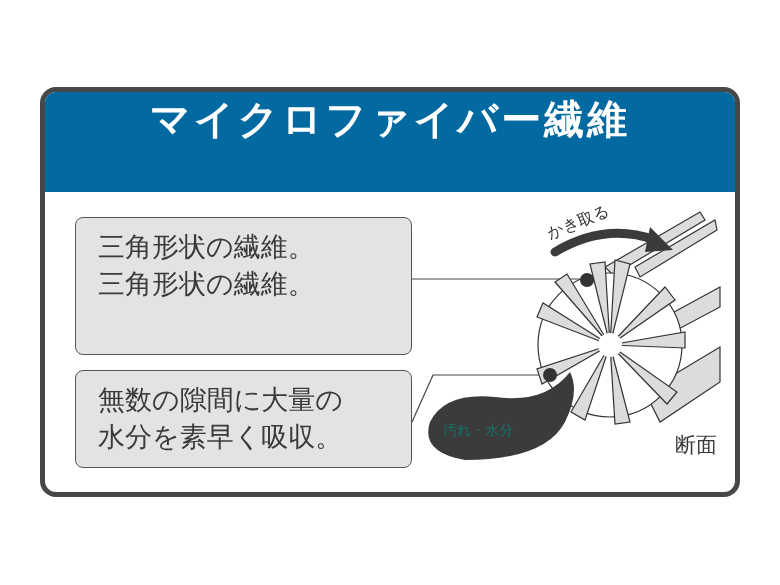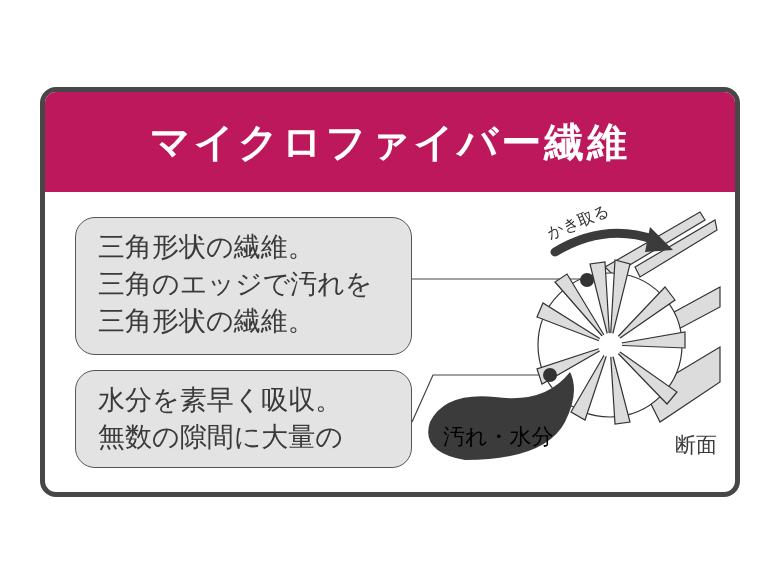--- a/index.html
+++ b/index.html
@@ -1,31 +1,31 @@
 <!DOCTYPE html>
 <html><head>
 <meta charset="utf-8">
 <style>
   html, body { margin:0; padding:0; background:#ffffff; }
   body { width:780px; height:585px; position:relative; overflow:hidden;
          font-family:"DejaVu Sans", "Liberation Sans", sans-serif; }
   .frame { position:absolute; left:40px; top:87px; width:700px; height:410px;
            box-sizing:border-box; border:5px solid #474747; border-radius:16px;
            background:#ffffff; overflow:hidden; }
-  .header { position:absolute; left:0; top:0; right:0; height:100px; background:#be185d;
-            display:flex; align-items:center; justify-content:center; }
+  .header { position:absolute; left:0; top:0; right:0; height:100px; background:#0369a1;
+            display:flex; justify-content:center; }
   .title { color:#ffffff; font-size:40px; font-weight:bold; letter-spacing:3px; }
   .callout { position:absolute; background:#e3e3e3; border:1.5px solid #555;
-             border-radius:20px; box-sizing:border-box; color:#3a3a3a;
+             border-radius:8px; box-sizing:border-box; color:#3a3a3a;
              font-size:27px; line-height:37px; padding:10px 0 0 22px; }
   .callout div { white-space:nowrap; }
   .c1 { left:30px; top:125px; width:337px; height:138px; }
   .c2 { left:30px; top:278px; width:337px; height:98px; }
   svg.diag { position:absolute; left:0; top:0; }
-  .label-dark { position:absolute; color:#000000; font-size:22px; }
+  .label-dark { position:absolute; color:#0f766e; font-size:14px; }
   .caption { position:absolute; color:#3a3a3a; font-size:21px; text-align:right; line-height:26px; }
 </style>
 </head>
 <body>
 
 <div class="frame">
   <div class="header">
     <span class="title">マイクロファイバー繊維</span>
   </div>
 
@@ -62,26 +62,25 @@
 
     <path d="M 510 160 Q 560 130 610 148" fill="none" stroke="#3b3b3b" stroke-width="9" stroke-linecap="round"></path>
     <polygon points="605,135 628,158 600,160" fill="#3b3b3b"></polygon>
     <text x="505" y="147" font-size="16" fill="#333" transform="rotate(-22 505 147)">かき取る</text>
 
     <path d="M 385 330 Q 400 300 450 305 Q 500 312 525 280 Q 535 300 520 330 Q 500 368 420 368 Q 375 360 385 330 Z" fill="#3b3b3b"></path>
   </svg>
 
   <div class="callout c1">
     <div>三角形状の繊維。</div>
-    <div>三角のエッジで汚れを</div>
     <div>三角形状の繊維。</div>
   </div>
   <div class="callout c2">
+    <div>無数の隙間に大量の</div>
     <div>水分を素早く吸収。</div>
-    <div>無数の隙間に大量の</div>
   </div>
 
   <div class="label-dark" style="left:398px; top:330px;">汚れ・水分</div>
 
   <div class="caption" style="right:18px; top:340px;">
     <div>断面</div>
   </div>
 </div>
 
 </body></html>

